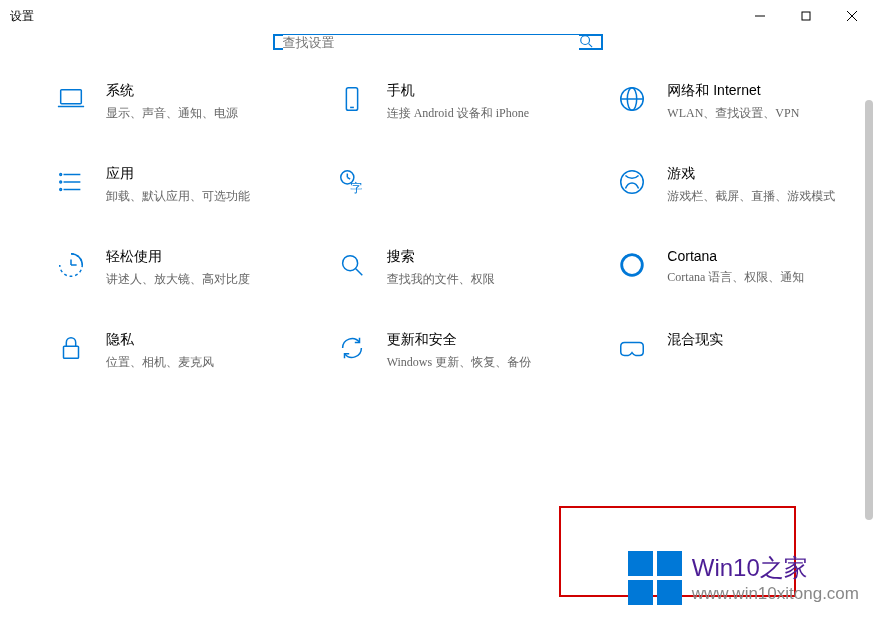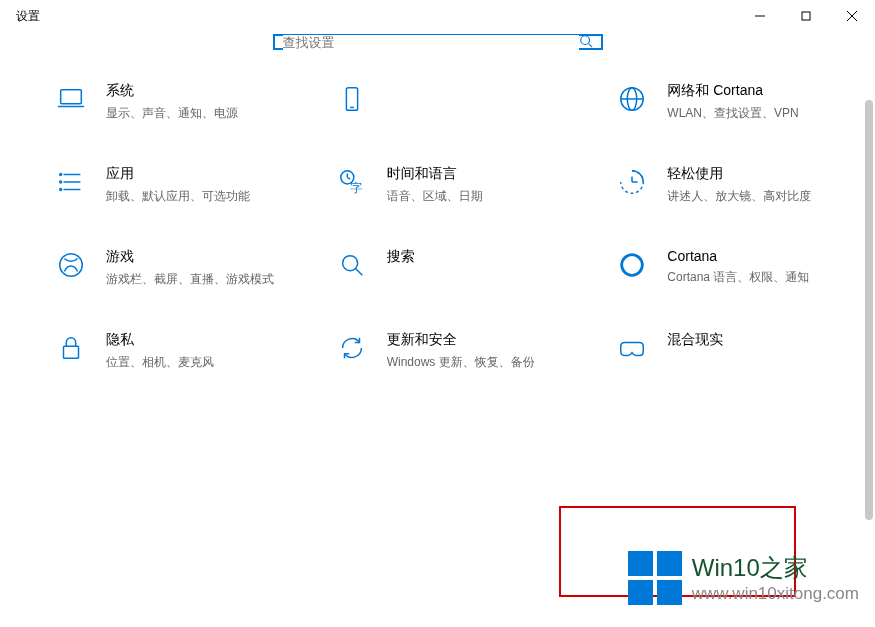--- a/index.html
+++ b/index.html
@@ -9,21 +9,21 @@
     width: 875px;
     height: 627px;
     overflow: hidden;
     position: relative;
   }
   .titlebar {
     height: 32px;
     display: flex;
     align-items: center;
     justify-content: space-between;
-    padding-left: 16px;
+    padding-left: 10px;
   }
   .titlebar .title {
     font-size: 12px;
     color: #000;
   }
   .win-controls { display: flex; }
   .win-btn {
     width: 46px; height: 32px;
     display: flex; align-items: center; justify-content: center;
     font-size: 11px;
@@ -73,21 +73,21 @@
   }
   .tile .ic {
     width: 34px; height: 34px;
     display: flex; align-items: center; justify-content: center;
     color: #0078d7;
     flex-shrink: 0;
   }
   .tile .ic svg { width: 30px; height: 30px; stroke: #0078d7; fill: none; stroke-width: 1.6; }
   .tile .txt { flex: 1; max-width: 180px; }
   .tile .t-title { font-size: 14px; color: #000; margin-bottom: 4px; }
-  .tile .t-sub { font-size: 12px; color: #666; line-height: 1.5; }
+  .tile .t-sub { font-size: 12px; color: #666; line-height: 1.5; font-family: Liberation Serif, serif; }
 
   .highlight-box {
     position: absolute;
     left: 559px; top: 506px;
     width: 237px; height: 91px;
     border: 2px solid #d00000;
     pointer-events: none;
   }
 
   
@@ -96,21 +96,21 @@
     right: 16px; bottom: 22px;
     display: flex; align-items: center; gap: 10px;
     pointer-events: none;
   }
   .watermark .logo {
     width: 54px; height: 54px;
     display: grid; grid-template-columns: 1fr 1fr; grid-template-rows: 1fr 1fr;
     gap: 4px;
   }
   .watermark .logo div { background: #0078d7; }
-  .watermark .t1 { font-size: 24px; color: #14532d; font-weight: 400; }
+  .watermark .t1 { font-size: 24px; color: #4c1d95; font-weight: 400; }
   .watermark .t2 { font-size: 17px; color: #888; }
 
   .scrollbar {
     position: absolute;
     right: 2px; top: 100px;
     width: 8px; height: 420px;
     background: #c8c8c8;
     border-radius: 4px;
   }
 </style>
@@ -168,32 +168,36 @@
     </div>
 
 
     <div class="tile">
       <div class="ic">
         <svg viewBox="0 0 32 32">
             <rect x="10" y="4" width="12" height="24" rx="2"></rect>
             <line x1="14" y1="25" x2="18" y2="25"></line>
           </svg>
       </div>
+      <div class="txt">
+        <div class="t-title">手机</div>
+        <div class="t-sub">连接 Android 设备和 iPhone</div>
+      </div>
     </div>
 
     <div class="tile">
       <div class="ic">
         <svg viewBox="0 0 32 32">
             <circle cx="16" cy="16" r="12"></circle>
             <ellipse cx="16" cy="16" rx="5" ry="12"></ellipse>
             <line x1="4" y1="16" x2="28" y2="16"></line>
           </svg>
       </div>
       <div class="txt">
-        <div class="t-title">网络和 Cortana</div>
+        <div class="t-title">网络和 Internet</div>
         <div class="t-sub">WLAN、查找设置、VPN</div>
       </div>
     </div>
 
 
     <div class="tile">
       <div class="ic">
         <svg viewBox="0 0 32 32">
             <line x1="8" y1="8" x2="26" y2="8"></line>
             <line x1="8" y1="16" x2="26" y2="16"></line>
@@ -212,23 +216,32 @@
 
     <div class="tile">
       <div class="ic">
         <svg viewBox="0 0 32 32">
             <circle cx="11" cy="11" r="7"></circle>
             <line x1="11" y1="7" x2="11" y2="11"></line>
             <line x1="11" y1="11" x2="14" y2="13"></line>
             <text x="14" y="27" font-size="13" fill="#0078d7" stroke="none">字</text>
           </svg>
       </div>
-      <div class="txt">
-        <div class="t-title">时间和语言</div>
-        <div class="t-sub">语音、区域、日期</div>
+    </div>
+
+    <div class="tile">
+      <div class="ic">
+        <svg viewBox="0 0 32 32">
+            <circle cx="16" cy="16" r="12"></circle>
+            <path d="M9 9 C13 13 19 13 23 9 M9 23 C12 15 20 15 23 23"></path>
+          </svg>
+      </div>
+      <div class="txt">
+        <div class="t-title">游戏</div>
+        <div class="t-sub">游戏栏、截屏、直播、游戏模式</div>
       </div>
     </div>
 
     <div class="tile">
       <div class="ic">
         <svg viewBox="0 0 32 32">
             <path d="M16 4 A12 12 0 1 1 4 16" stroke-dasharray="3 3"></path>
             <path d="M16 4 A12 12 0 0 1 28 16"></path>
             <line x1="16" y1="10" x2="16" y2="16"></line>
             <line x1="16" y1="16" x2="22" y2="16"></line>
@@ -236,39 +249,27 @@
       </div>
       <div class="txt">
         <div class="t-title">轻松使用</div>
         <div class="t-sub">讲述人、放大镜、高对比度</div>
       </div>
     </div>
 
     <div class="tile">
       <div class="ic">
         <svg viewBox="0 0 32 32">
-            <circle cx="16" cy="16" r="12"></circle>
-            <path d="M9 9 C13 13 19 13 23 9 M9 23 C12 15 20 15 23 23"></path>
-          </svg>
-      </div>
-      <div class="txt">
-        <div class="t-title">游戏</div>
-        <div class="t-sub">游戏栏、截屏、直播、游戏模式</div>
-      </div>
-    </div>
-
-    <div class="tile">
-      <div class="ic">
-        <svg viewBox="0 0 32 32">
             <circle cx="14" cy="14" r="8"></circle>
             <line x1="20" y1="20" x2="27" y2="27"></line>
           </svg>
       </div>
       <div class="txt">
         <div class="t-title">搜索</div>
+        <div class="t-sub">查找我的文件、权限</div>
       </div>
     </div>
 
     <div class="tile">
       <div class="ic">
         <svg viewBox="0 0 32 32">
             <circle cx="16" cy="16" r="11" stroke-width="3"></circle>
           </svg>
       </div>
       <div class="txt">

